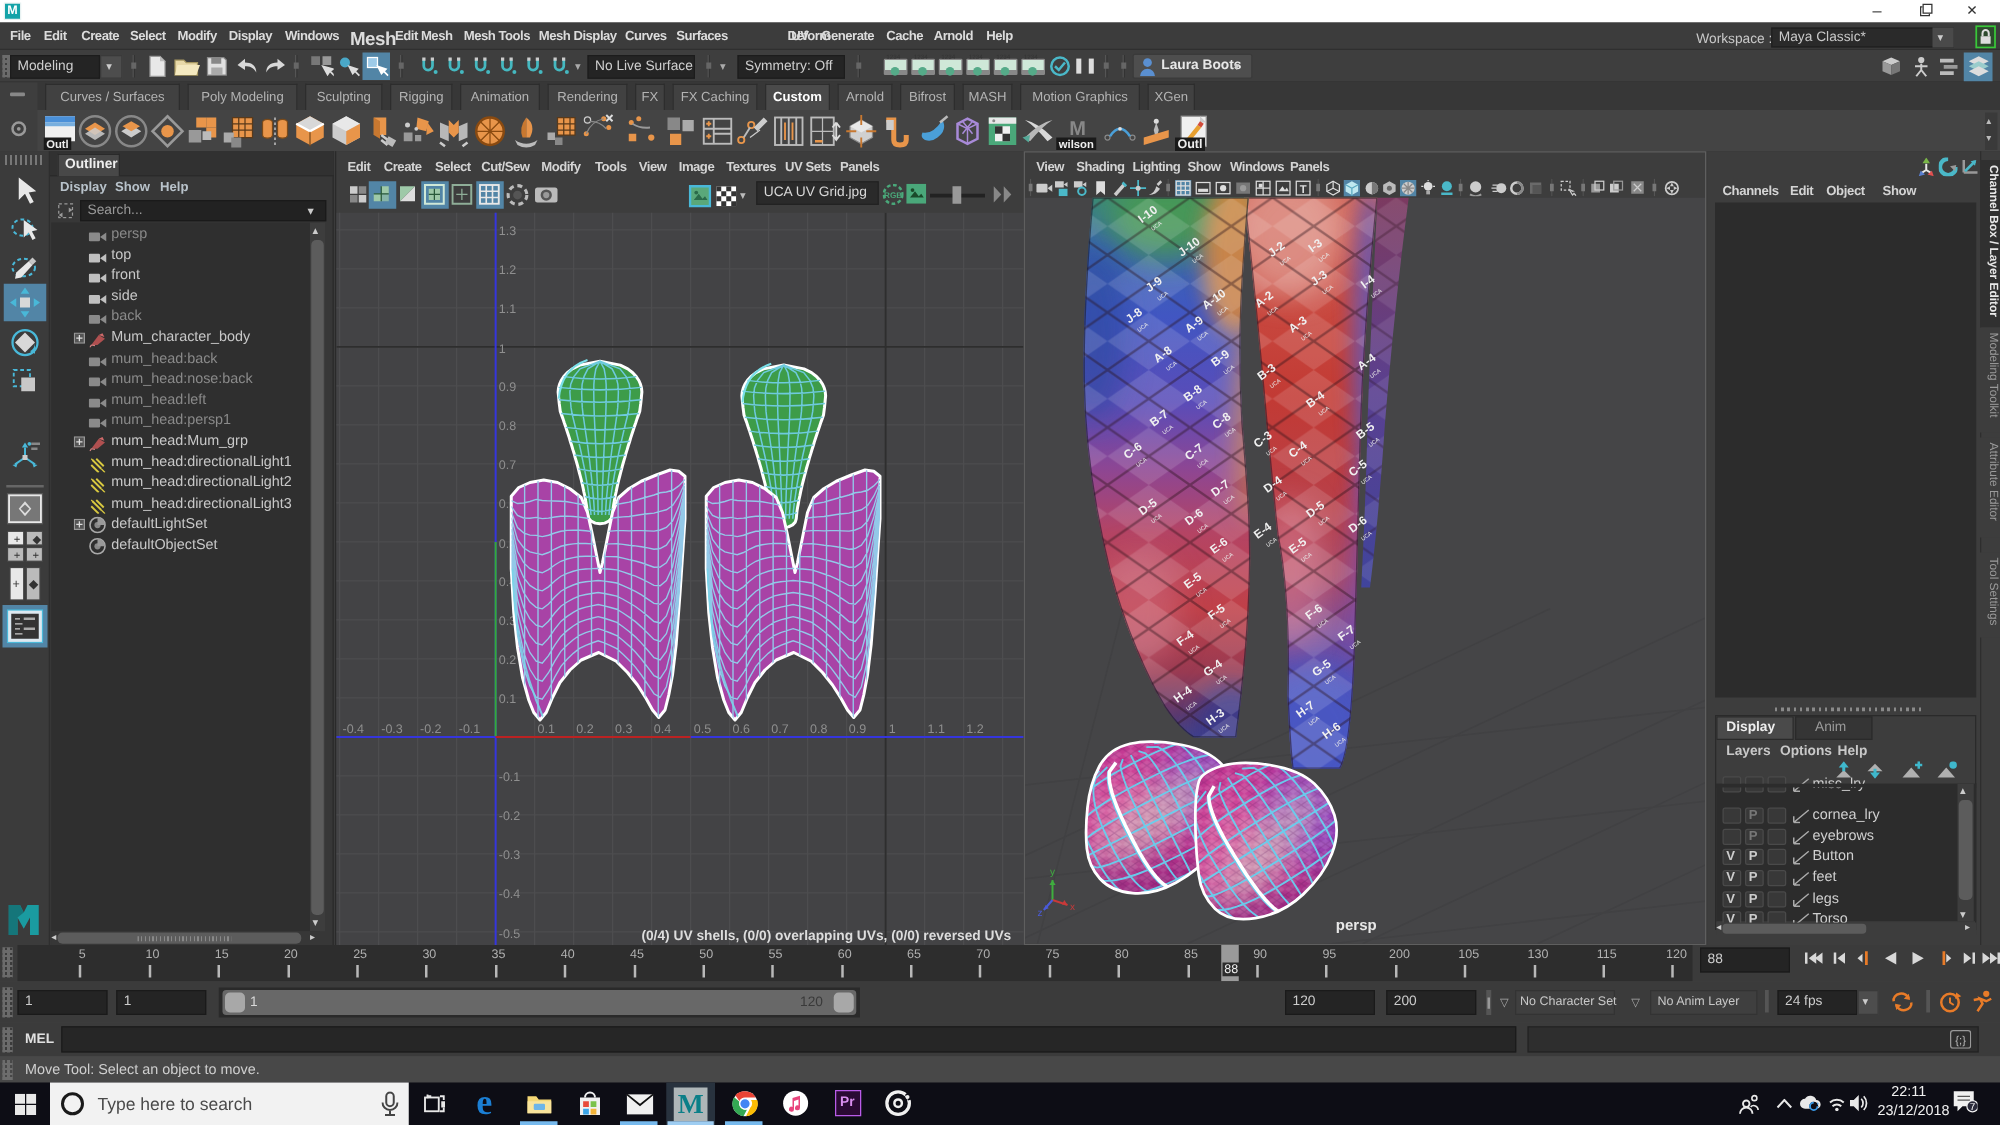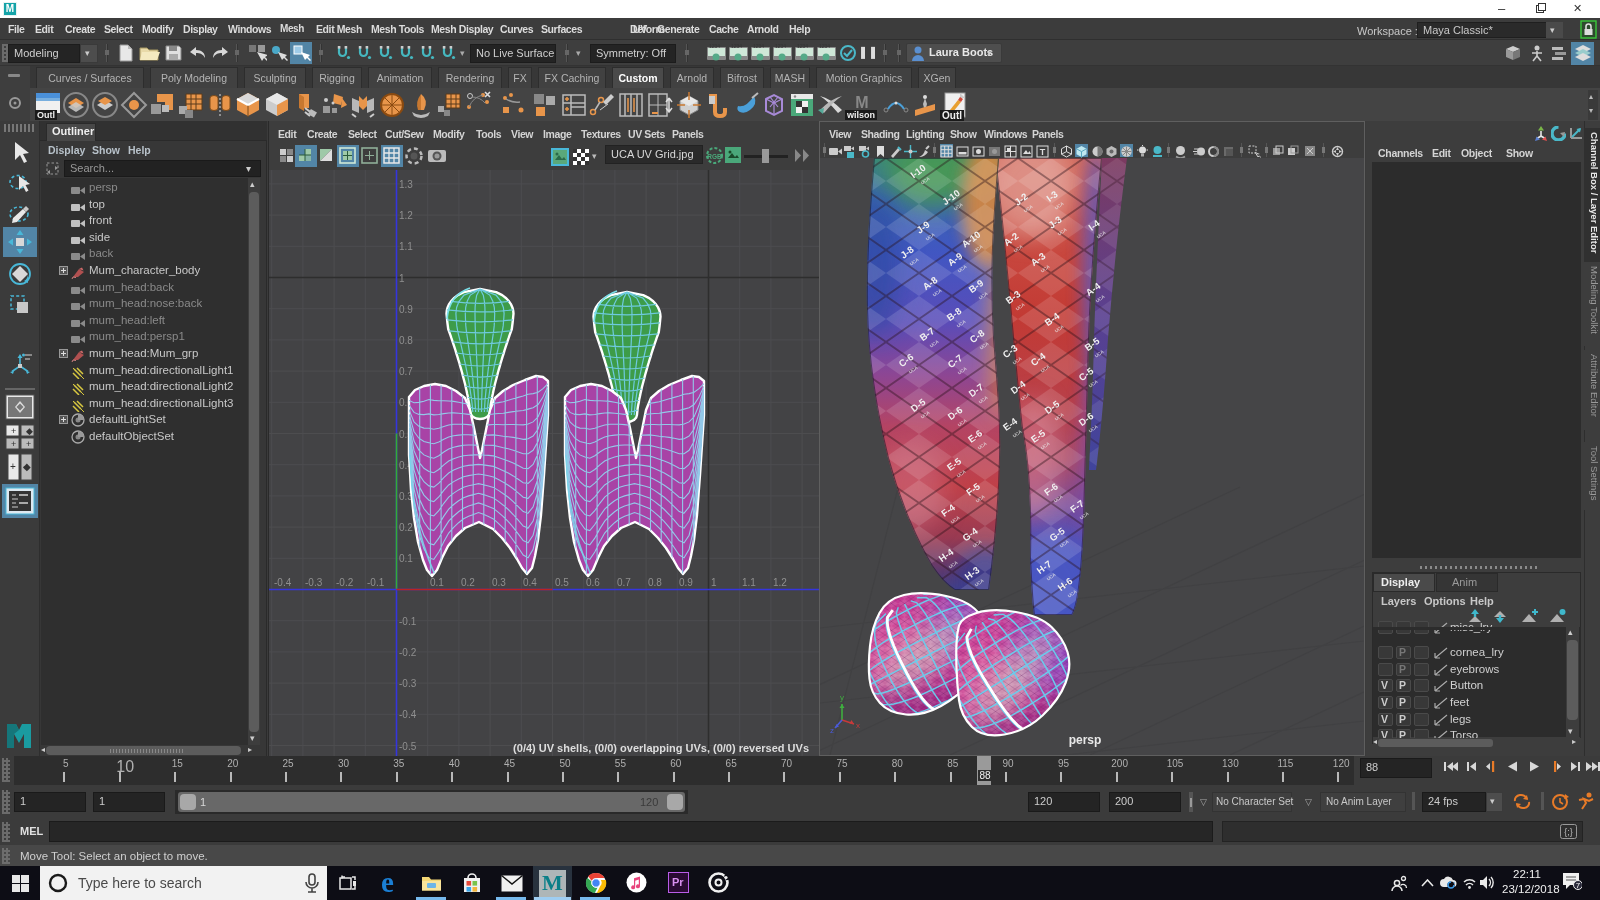--- a/index.html
+++ b/index.html
@@ -18,21 +18,21 @@
     <div class="abs" style="left:1538px;top:3px;width:8px;height:8px;border:1px solid #333;background:#fff;"></div>
     <div class="tx" style="left:1573px;top:2px;font-size:11px;color:#333;">✕</div>
     <div class="abs" style="left:0px;top:18px;width:1600px;height:22px;background:#3c3c3c;border-bottom:1px solid #2f2f2f;"></div>
     <div class="tx" style="left:8px;top:23px;font-size:10.5px;color:#dcdcdc;font-weight:bold;letter-spacing:-0.4px;">File</div>
     <div class="tx" style="left:35px;top:23px;font-size:10.5px;color:#dcdcdc;font-weight:bold;letter-spacing:-0.4px;">Edit</div>
     <div class="tx" style="left:65px;top:23px;font-size:10.5px;color:#dcdcdc;font-weight:bold;letter-spacing:-0.4px;">Create</div>
     <div class="tx" style="left:104px;top:23px;font-size:10.5px;color:#dcdcdc;font-weight:bold;letter-spacing:-0.4px;">Select</div>
     <div class="tx" style="left:142px;top:23px;font-size:10.5px;color:#dcdcdc;font-weight:bold;letter-spacing:-0.4px;">Modify</div>
     <div class="tx" style="left:183px;top:23px;font-size:10.5px;color:#dcdcdc;font-weight:bold;letter-spacing:-0.4px;">Display</div>
     <div class="tx" style="left:228px;top:23px;font-size:10.5px;color:#dcdcdc;font-weight:bold;letter-spacing:-0.4px;">Windows</div>
-    <div class="tx" style="left:280px;top:23px;font-size:10px;color:#dcdcdc;font-weight:bold;letter-spacing:-0.4px;">Mesh</div>
+    <div class="tx" style="left:280px;top:23px;font-size:15px;color:#dcdcdc;font-weight:bold;letter-spacing:-0.4px;">Mesh</div>
     <div class="tx" style="left:316px;top:23px;font-size:10.5px;color:#dcdcdc;font-weight:bold;letter-spacing:-0.4px;">Edit Mesh</div>
     <div class="tx" style="left:371px;top:23px;font-size:10.5px;color:#dcdcdc;font-weight:bold;letter-spacing:-0.4px;">Mesh Tools</div>
     <div class="tx" style="left:431px;top:23px;font-size:10.5px;color:#dcdcdc;font-weight:bold;letter-spacing:-0.4px;">Mesh Display</div>
     <div class="tx" style="left:500px;top:23px;font-size:10.5px;color:#dcdcdc;font-weight:bold;letter-spacing:-0.4px;">Curves</div>
     <div class="tx" style="left:541px;top:23px;font-size:10.5px;color:#dcdcdc;font-weight:bold;letter-spacing:-0.4px;">Surfaces</div>
     <div class="tx" style="left:590px;top:23px;font-size:10.5px;color:#dcdcdc;font-weight:bold;letter-spacing:-0.4px;margin-left:40px;">Deform</div>
     <div class="tx" style="left:633px;top:23px;font-size:10.5px;color:#dcdcdc;font-weight:bold;letter-spacing:-0.4px;">UV</div>
     <div class="tx" style="left:657px;top:23px;font-size:10.5px;color:#dcdcdc;font-weight:bold;letter-spacing:-0.4px;">Generate</div>
     <div class="tx" style="left:709px;top:23px;font-size:10.5px;color:#dcdcdc;font-weight:bold;letter-spacing:-0.4px;">Cache</div>
     <div class="tx" style="left:747px;top:23px;font-size:10.5px;color:#dcdcdc;font-weight:bold;letter-spacing:-0.4px;">Arnold</div>
@@ -1256,21 +1256,21 @@
     <div class="abs" style="left:1584px;top:128px;width:16px;height:134px;background:#303030;writing-mode:vertical-rl;font-size:9.5px;white-space:nowrap;overflow:hidden;color:#e8e8e8;font-weight:bold;padding-top:4px;">Channel Box / Layer Editor</div>
     <div class="abs" style="left:1584px;top:262px;width:16px;height:84px;background:#3d3d3d;writing-mode:vertical-rl;font-size:9.5px;white-space:nowrap;overflow:hidden;color:#9a9a9a;padding-top:4px;">Modeling Toolkit</div>
     <div class="abs" style="left:1584px;top:350px;width:16px;height:80px;background:#3d3d3d;writing-mode:vertical-rl;font-size:9.5px;white-space:nowrap;overflow:hidden;color:#9a9a9a;padding-top:4px;">Attribute Editor</div>
     <div class="abs" style="left:1584px;top:442px;width:16px;height:68px;background:#3d3d3d;writing-mode:vertical-rl;font-size:9.5px;white-space:nowrap;overflow:hidden;color:#9a9a9a;padding-top:4px;">Tool Settings</div>
     <div class="abs" style="left:0px;top:756px;width:1600px;height:29px;background:#3b3b3b;"></div>
     <div class="abs" style="left:14px;top:756px;width:1340px;height:29px;background:#2d2d2d;"></div>
     <div class="abs" style="left:2px;top:758px;width:8px;height:24px;background:repeating-linear-gradient(0deg,#777 0 2px,transparent 2px 4px),repeating-linear-gradient(90deg,#777 0 2px,transparent 2px 4px);opacity:0.8;"></div>
     <div class="abs" style="left:977px;top:756px;width:14px;height:29px;background:#9a9a9a;"></div>
     <div class="tx" style="left:62.985px;top:758px;font-size:10px;color:#b0b0b0;">5</div>
     <div class="abs" style="left:63px;top:772px;width:2px;height:10px;background:#b8b8b8;"></div>
-    <div class="tx" style="left:116.36999999999999px;top:758px;font-size:16px;color:#b0b0b0;">10</div>
+    <div class="tx" style="left:116.36999999999999px;top:758px;font-size:10px;color:#b0b0b0;">10</div>
     <div class="abs" style="left:119px;top:772px;width:2px;height:10px;background:#b8b8b8;"></div>
     <div class="tx" style="left:171.755px;top:758px;font-size:10px;color:#b0b0b0;">15</div>
     <div class="abs" style="left:174px;top:772px;width:2px;height:10px;background:#b8b8b8;"></div>
     <div class="tx" style="left:227.14px;top:758px;font-size:10px;color:#b0b0b0;">20</div>
     <div class="abs" style="left:230px;top:772px;width:2px;height:10px;background:#b8b8b8;"></div>
     <div class="tx" style="left:282.52500000000003px;top:758px;font-size:10px;color:#b0b0b0;">25</div>
     <div class="abs" style="left:285px;top:772px;width:2px;height:10px;background:#b8b8b8;"></div>
     <div class="tx" style="left:337.91px;top:758px;font-size:10px;color:#b0b0b0;">30</div>
     <div class="abs" style="left:340px;top:772px;width:2px;height:10px;background:#b8b8b8;"></div>
     <div class="tx" style="left:393.295px;top:758px;font-size:10px;color:#b0b0b0;">35</div>

